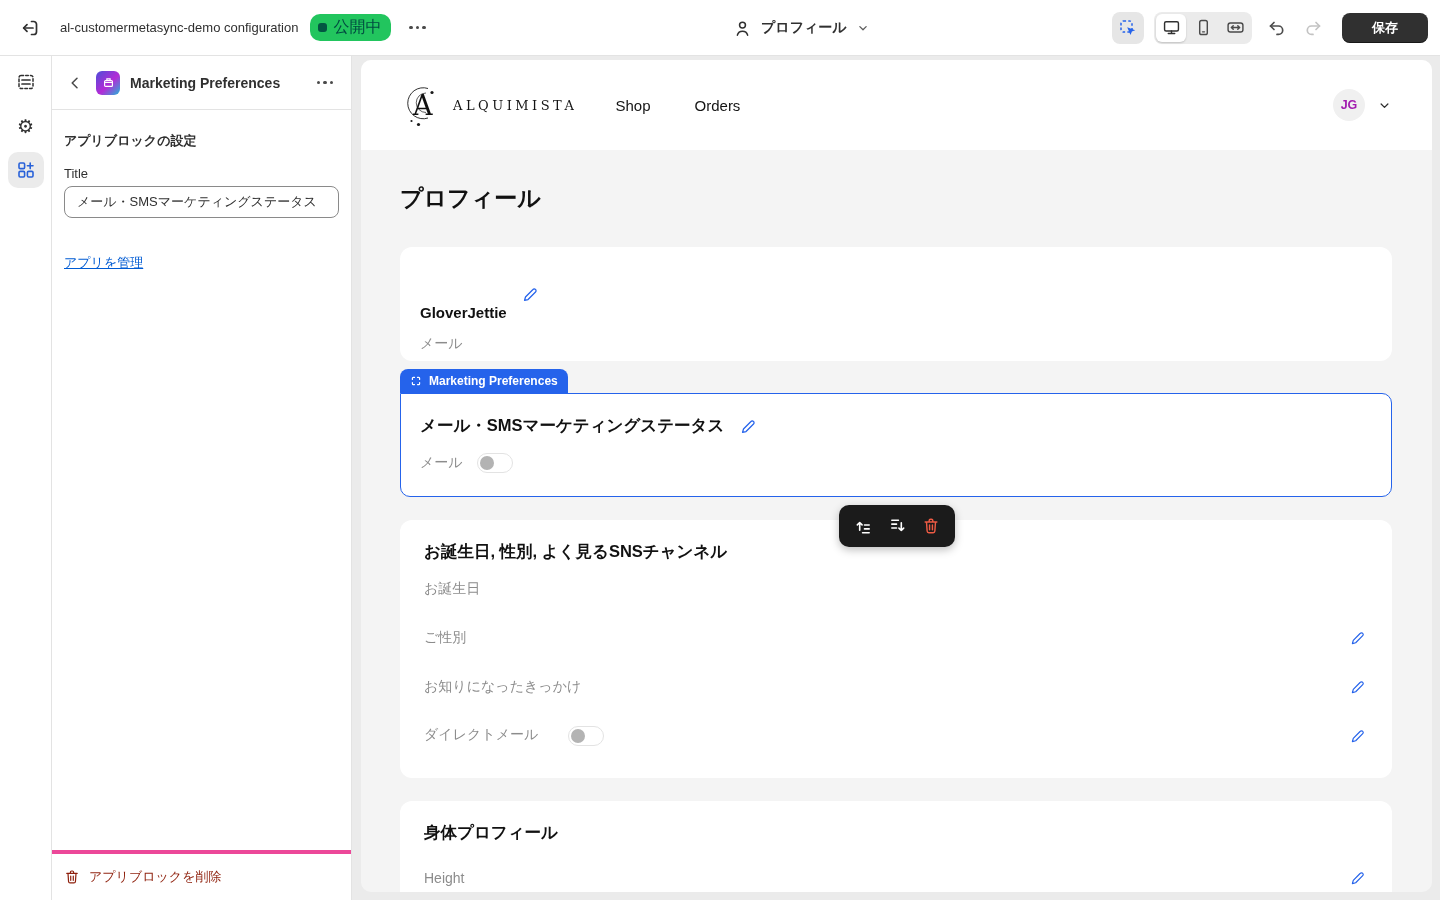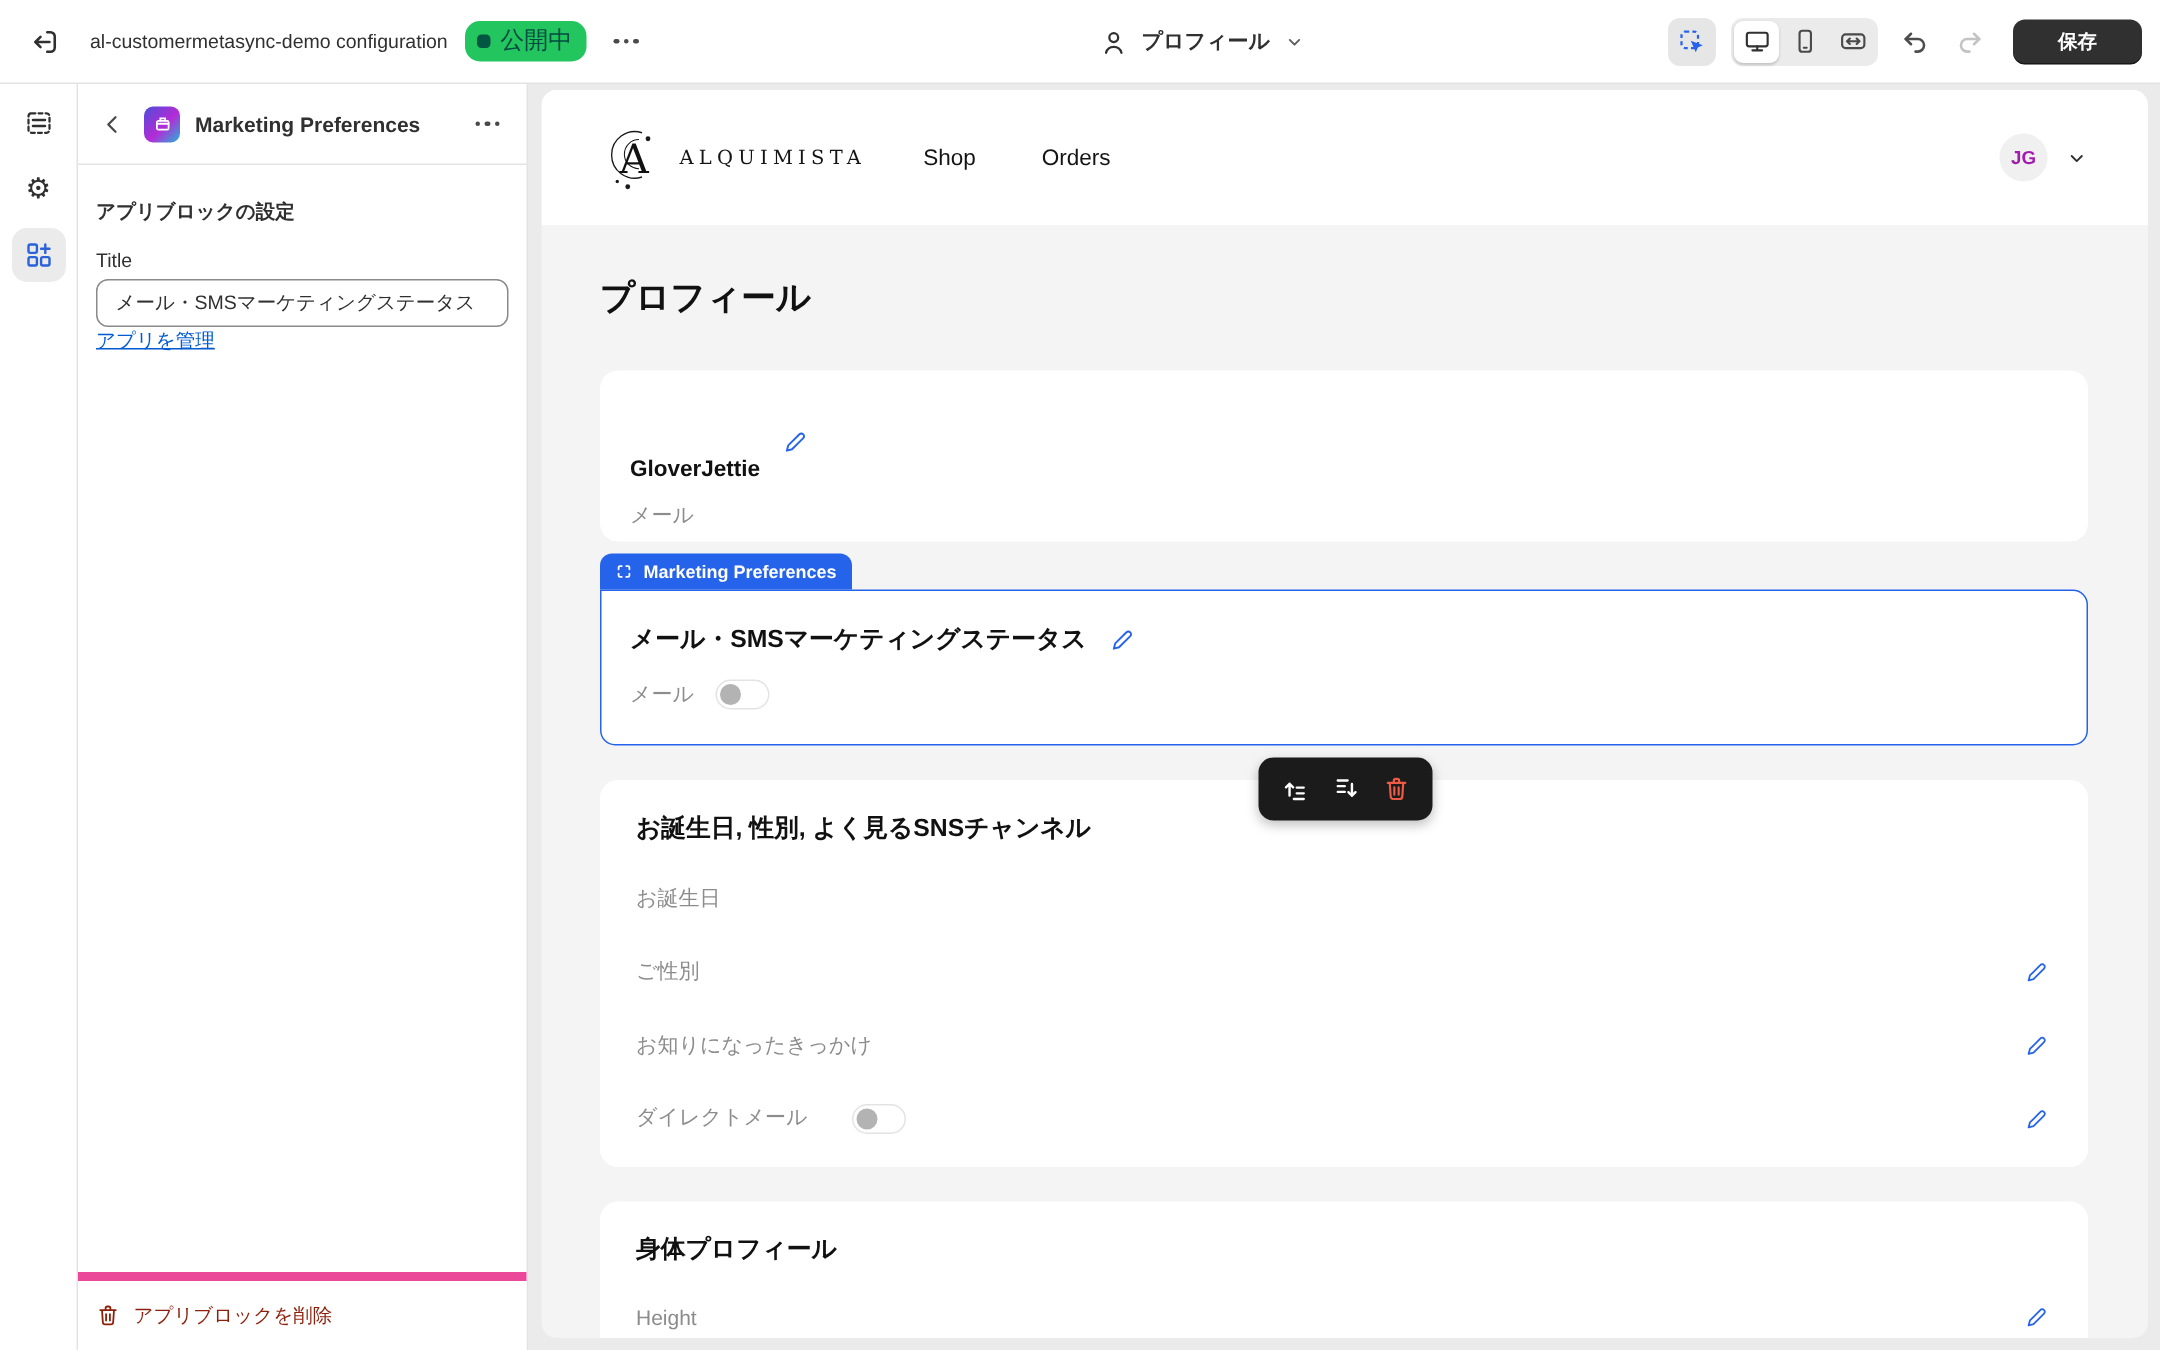--- a/index.html
+++ b/index.html
@@ -43,22 +43,22 @@
     border-bottom:1px solid #e3e3e3; }
   .appicon { width:24px; height:24px; border-radius:6px; flex:0 0 auto;
     background:linear-gradient(135deg,#4d4dd8 0%,#b42bd6 55%,#23b5d8 100%);
     display:flex; align-items:center; justify-content:center; }
   .panel-title { font-size:14px; font-weight:600; color:#303030; flex:1; }
   .panel-body { padding:22px 12px; }
   .panel-h2 { font-size:13px; font-weight:700; color:#303030; margin:0 0 16px; }
   .field-label { font-size:13px; color:#303030; margin-bottom:5px; }
   .ttl-input { width:100%; height:32px; border:1px solid #8a8a8a; border-radius:8px;
     padding:0 12px; font-size:13px; color:#303030; background:#fff; }
-  .manage-link { display:inline-block; font-size:13px; color:#005bd3; text-decoration:underline; }
-  .panel-footer { position:absolute; left:0; right:0; bottom:0; border-top:6px solid #ec4899;
+  .manage-link { display:inline-block; margin-top:36px; font-size:13px; color:#005bd3; text-decoration:underline; }
+  .panel-footer { position:absolute; left:0; right:0; bottom:0; border-top:4px solid #ec4899;
     padding:14px 12px; background:#fff; }
   .del-row { display:flex; align-items:center; gap:9px; color:#8e1f0b; font-size:13px; }
 
   
   .canvas { flex:1; background:#ebebeb; padding:4px 8px 8px 9px; }
   .frame { position:relative; height:832px; background:#f4f4f4; border-radius:10px; overflow:hidden; }
 
   .store-header { height:90px; background:#fff; display:flex; align-items:center; padding:0 40px; }
   .logo { display:flex; align-items:center; gap:8px; }
   .wordmark { font-family:"DejaVu Serif","Liberation Serif",serif; font-size:13px; letter-spacing:3.5px; color:#141414; }
@@ -93,21 +93,21 @@
   .toggle::after { content:""; position:absolute; left:2px; top:2px; width:14px; height:14px;
     border-radius:50%; background:#b3b3b3; }
 
   .blk-toolbar { position:absolute; left:478px; top:445px; width:116px; height:42px; background:#1b1b1b;
     border-radius:10px; display:flex; align-items:center; justify-content:space-evenly; z-index:6;
     box-shadow:0 3px 8px rgba(0,0,0,.25); }
 
   .card-meta { margin-top:23px; height:258px; padding:21px 24px; }
   .card-h3 { font-size:16.5px; font-weight:700; color:#111; margin:0; }
   .meta-row { display:flex; align-items:center; justify-content:space-between; min-height:20px; margin-top:29px; }
-  .meta-row:first-of-type { margin-top:26px; }
+  .meta-row:first-of-type { margin-top:16px; }
   .meta-left { display:flex; align-items:flex-start; gap:30px; }
 
   .card-body { margin-top:23px; height:160px; padding:21px 24px; }
 
   .pencil-btn { width:20px; height:20px; display:flex; align-items:center; justify-content:center; }
 </style>
 </head>
 <body>
 
 <div class="topbar">

